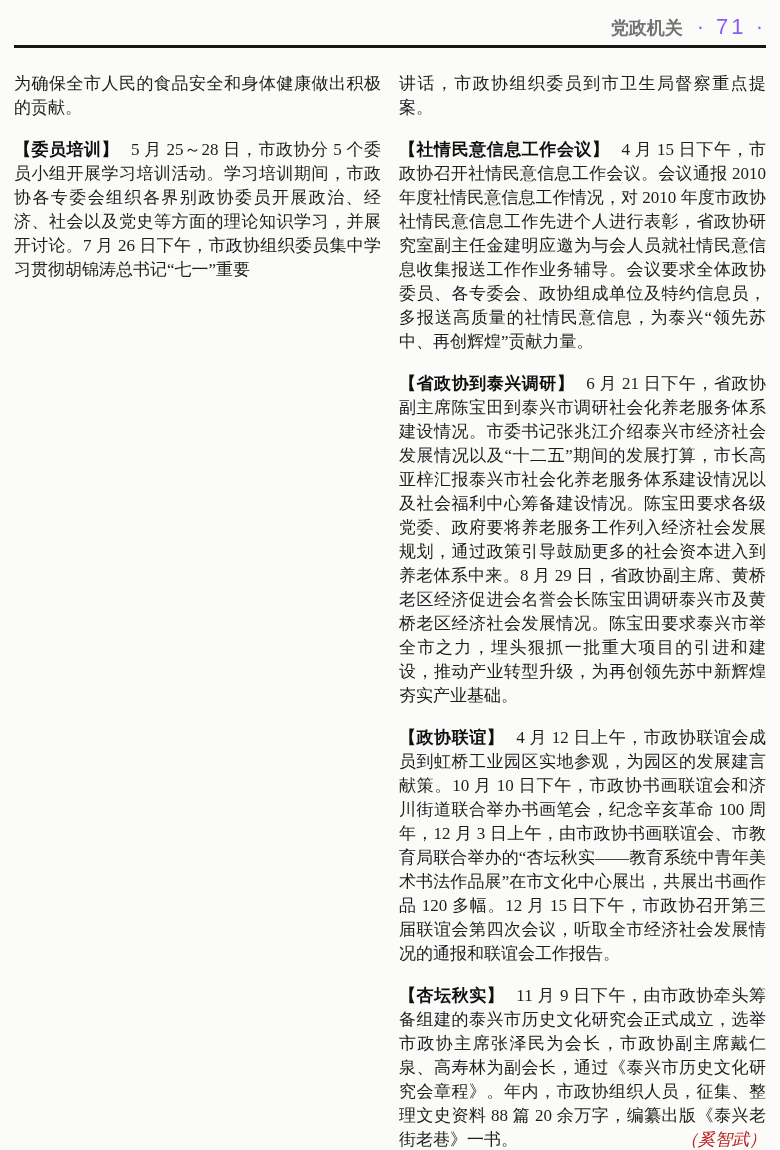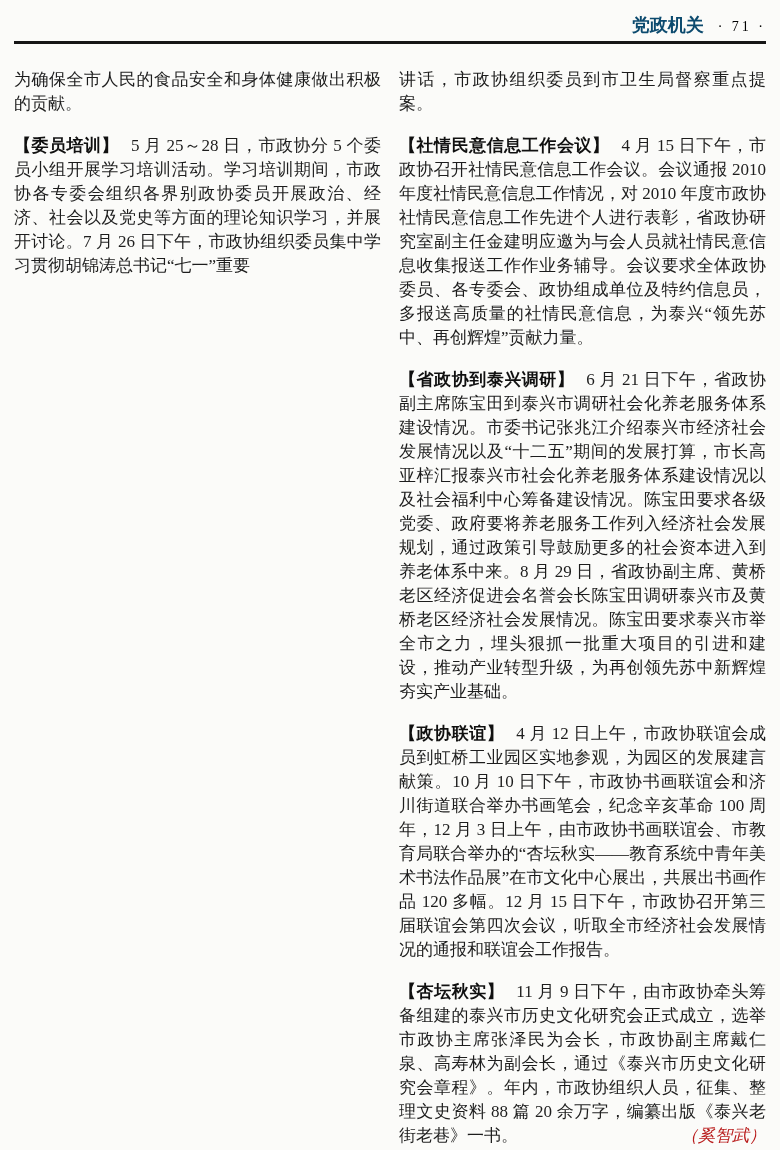--- a/index.html
+++ b/index.html
@@ -22,28 +22,28 @@
     display: flex;
     justify-content: flex-end;
     align-items: baseline;
     gap: 14px;
   }
   .header-title {
     font-family: "Liberation Sans", "DejaVu Sans", sans-serif;
     font-weight: 700;
     font-size: 18px;
     line-height: 1;
-    color: #0c4a6e;
+    color: #737373;
   }
   .header-page {
-    font-family: Liberation Serif, serif;
-    font-size: 14px;
+    font-family: Liberation Sans, sans-serif;
+    font-size: 22px;
     line-height: 1;
     letter-spacing: 3px;
-    color: #000000;
+    color: #8b5cf6;
   }
   .rule {
     height: 3px;
     background: #161616;
     margin-top: 7px;
   }
   .content {
     display: flex;
     gap: 18px;
     padding-top: 24px;

